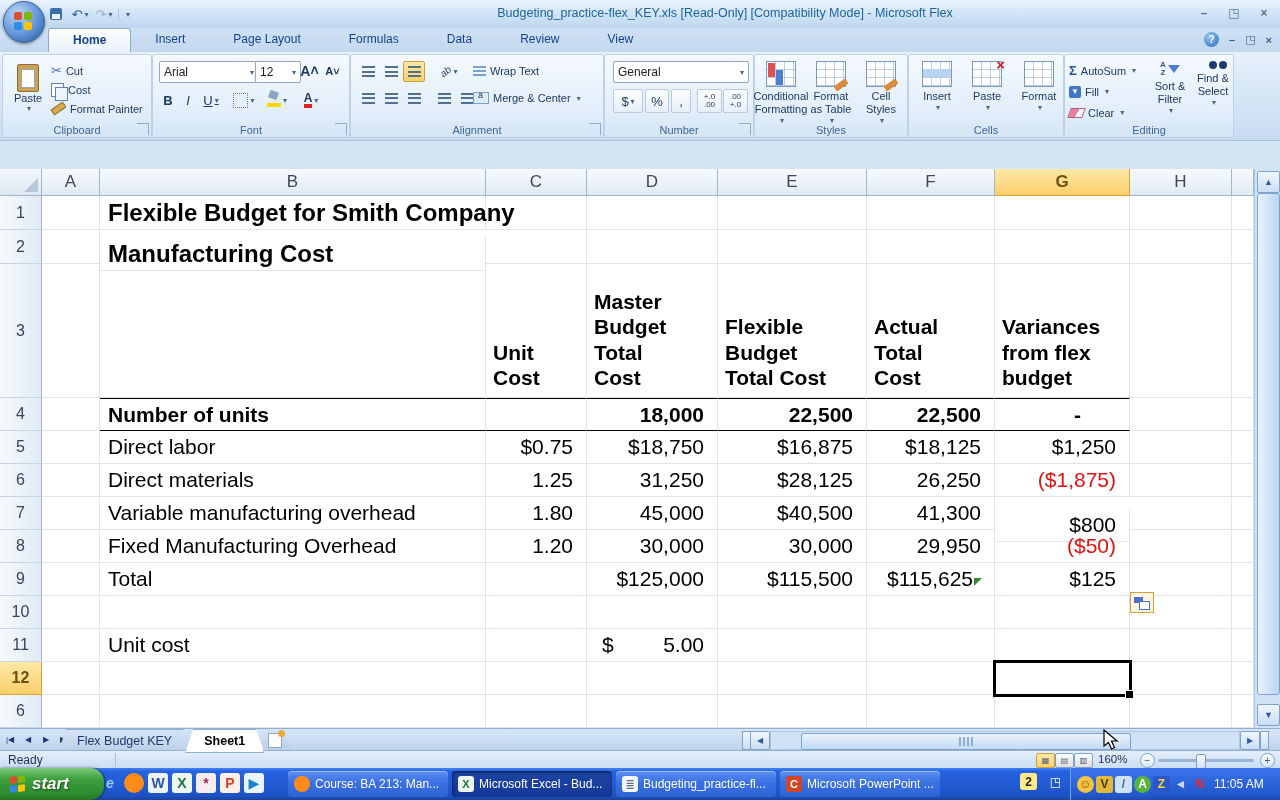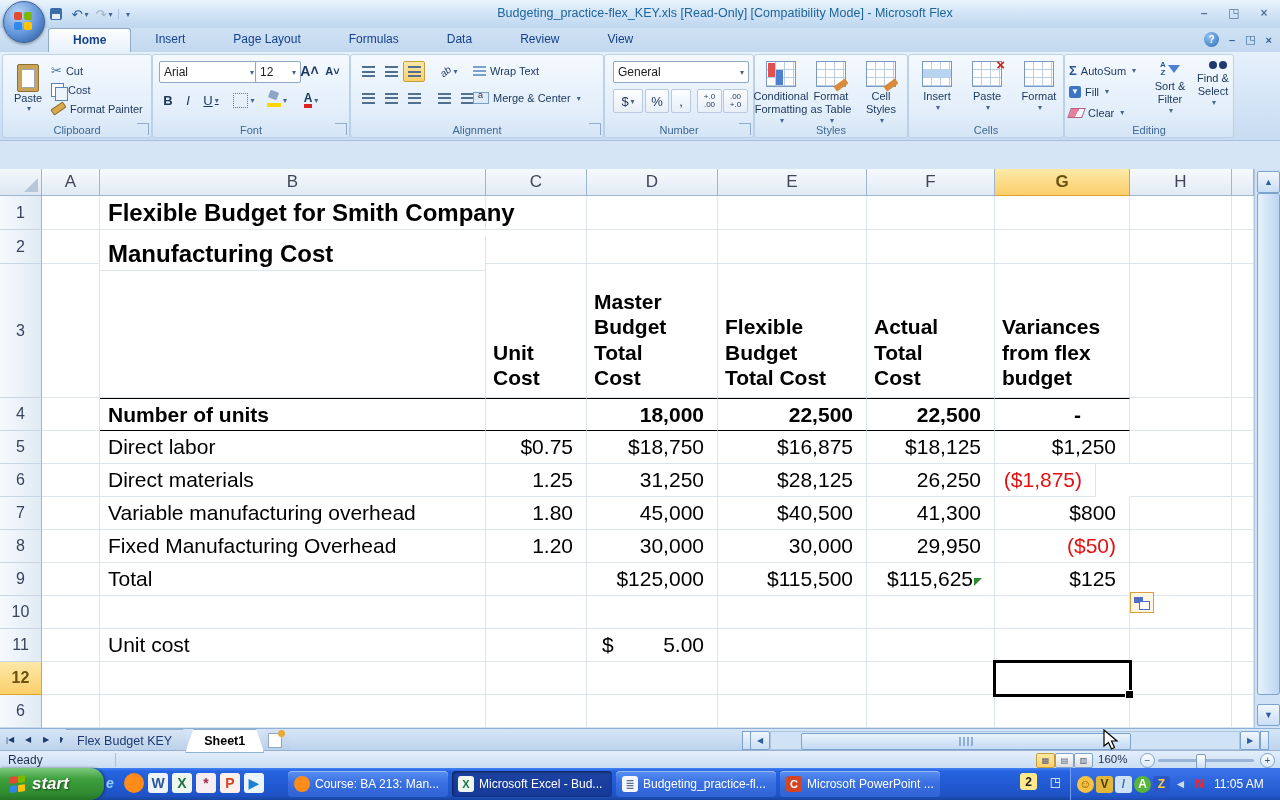--- a/index.html
+++ b/index.html
@@ -568,42 +568,42 @@
         </div>
         <div class="cell n" style="left: 587px; top: 295px; width: 131px; height: 33px;">
           <span>31,250</span>
         </div>
         <div class="cell n" style="left: 718px; top: 295px; width: 149px; height: 33px;">
           <span>$28,125</span>
         </div>
         <div class="cell n" style="left: 867px; top: 295px; width: 128px; height: 33px;">
           <span>26,250</span>
         </div>
-        <div class="cell n red" style="left: 961px; top: 295px; width: 135px; height: 33px;">
+        <div class="cell n red" style="left: 995px; top: 295px; width: 135px; height: 33px;">
           <span>($1,875)</span>
         </div>
         <div class="cell " style="left: 1130px; top: 295px; width: 102px; height: 33px;"></div>
         <div class="cell " style="left: 1232px; top: 295px; width: 22px; height: 33px;"></div>
         <div class="cell " style="left: 42px; top: 328px; width: 58px; height: 33px;"></div>
         <div class="cell lab" style="left: 100px; top: 328px; width: 386px; height: 33px;">
           <span>Variable manufacturing overhead</span>
         </div>
         <div class="cell n" style="left: 486px; top: 328px; width: 101px; height: 33px;">
           <span>1.80</span>
         </div>
         <div class="cell n" style="left: 587px; top: 328px; width: 131px; height: 33px;">
           <span>45,000</span>
         </div>
         <div class="cell n" style="left: 718px; top: 328px; width: 149px; height: 33px;">
           <span>$40,500</span>
         </div>
         <div class="cell n" style="left: 867px; top: 328px; width: 128px; height: 33px;">
           <span>41,300</span>
         </div>
-        <div class="cell n" style="left: 995px; top: 328px; width: 135px; height: 33px;">
+        <div class="cell n" style="left: 995px; top: 340px; width: 135px; height: 33px;">
           <span>$800</span>
         </div>
         <div class="cell " style="left: 1130px; top: 328px; width: 102px; height: 33px;"></div>
         <div class="cell " style="left: 1232px; top: 328px; width: 22px; height: 33px;"></div>
         <div class="cell " style="left: 42px; top: 361px; width: 58px; height: 33px;"></div>
         <div class="cell lab" style="left: 100px; top: 361px; width: 386px; height: 33px;">
           <span>Fixed Manufacturing Overhead</span>
         </div>
         <div class="cell n" style="left: 486px; top: 361px; width: 101px; height: 33px;">
           <span>1.20</span>

